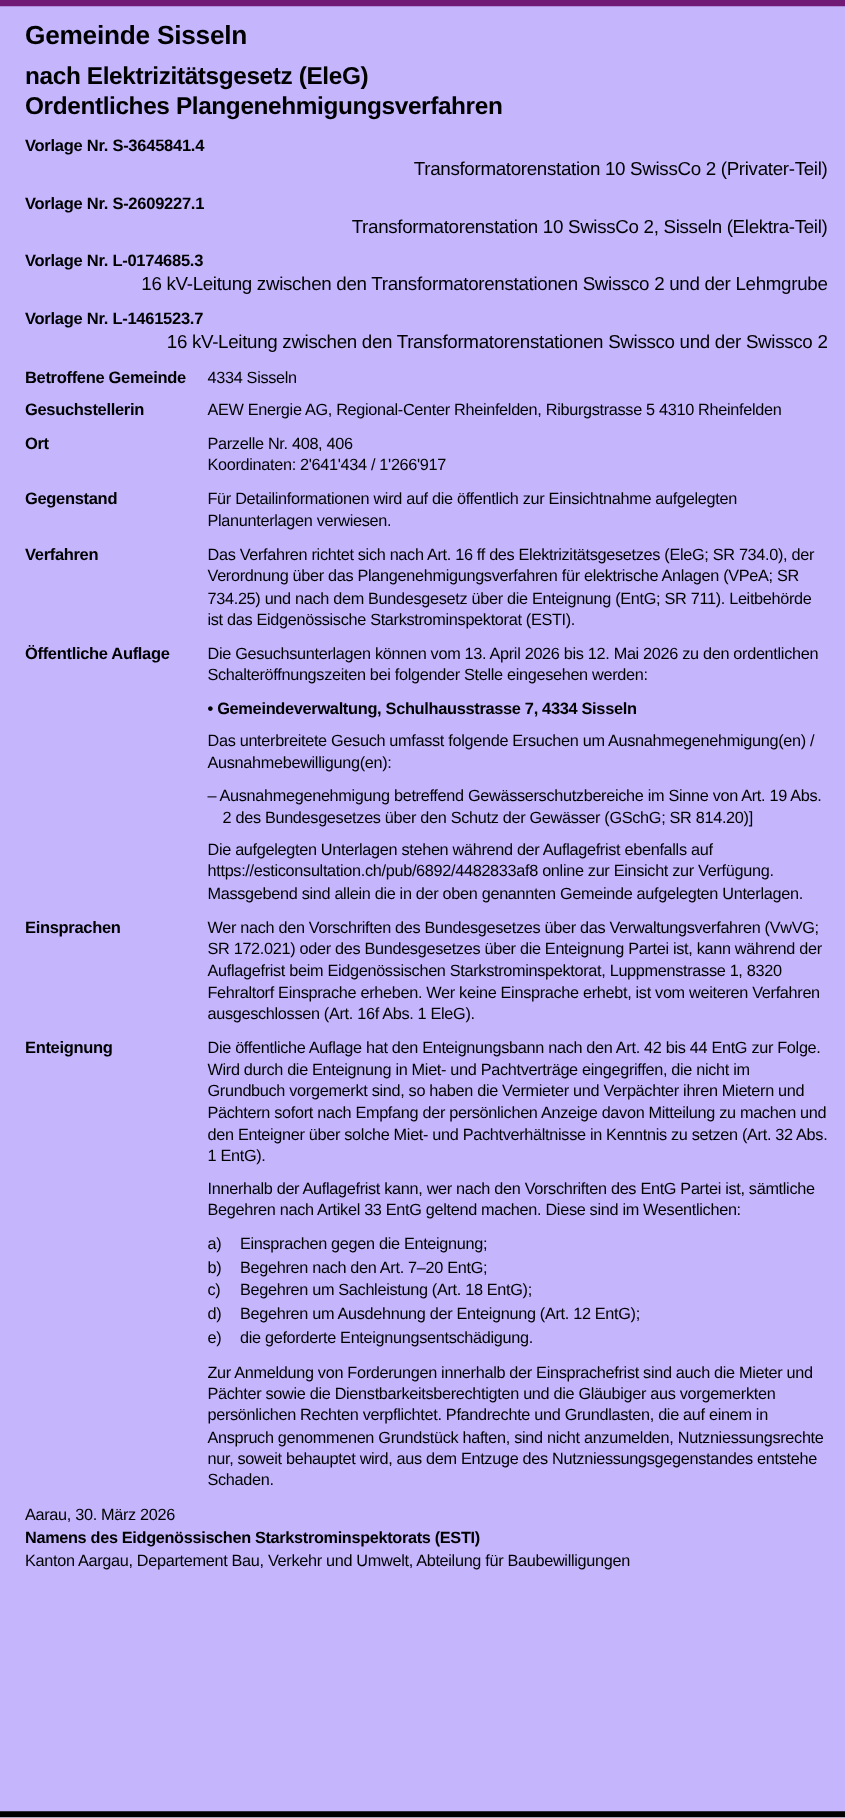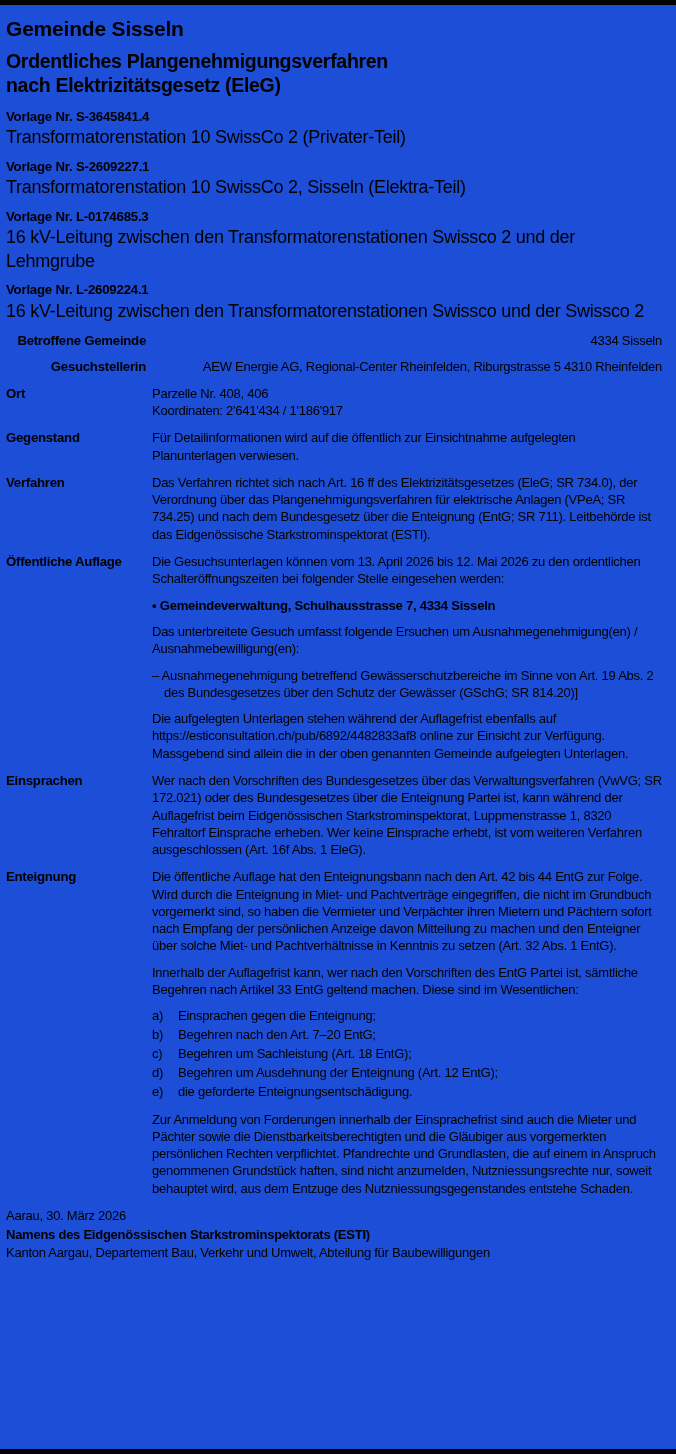--- a/index.html
+++ b/index.html
@@ -9,24 +9,24 @@
   }
   body {
     font-family: "Liberation Sans", sans-serif;
     color: #000000;
   }
   .page {
     width: 676px;
     min-height: 1454px;
     box-sizing: border-box;
     position: relative;
-    background: #1d4ed8;
-    border-top: 5px solid #000000;
+    background: #c4b5fd;
+    border-top: 5px solid #701a75;
     border-bottom: 5px solid #000000;
-    padding: 10px 14px 8px 6px;
+    padding: 10px 14px 8px 20px;
   }
   .muni {
     font-size: 21px;
     font-weight: bold;
     letter-spacing: -0.2px;
     margin: 2px 0 9px 0;
   }
   .doctitle {
     font-size: 19.5px;
     font-weight: bold;
@@ -37,31 +37,32 @@
   .vorlage-block {
     margin-bottom: 9px;
   }
   .vorlage-no {
     font-size: 13.2px;
     font-weight: bold;
     line-height: 1.25;
     letter-spacing: -0.2px;
   }
   .vorlage-desc {
-    font-size: 18px;
+    font-size: 15px;
     line-height: 1.3;
     letter-spacing: -0.25px;
     margin-top: 1px;
+    text-align: right;
   }
   .row {
     display: flex;
     align-items: flex-start;
     margin-bottom: 10px;
   }
-  .row.tight { margin-bottom: 9px; text-align: right; }
+  .row.tight { margin-bottom: 9px; }
   .label {
     width: 146px;
     min-width: 146px;
     font-size: 13.2px;
     font-weight: bold;
     line-height: 1.32;
     letter-spacing: -0.25px;
     padding-right: 6px;
     box-sizing: border-box;
   }
@@ -120,56 +121,56 @@
   }
 </style>
 </head>
 <body>
 
 <div class="page">
 
   <div class="muni">Gemeinde Sisseln</div>
 
   <div class="doctitle">
+    <div>nach Elektrizitätsgesetz (EleG)</div>
     <div>Ordentliches Plangenehmigungsverfahren</div>
-    <div>nach Elektrizitätsgesetz (EleG)</div>
   </div>
 
   <div class="vorlage-block">
     <div class="vorlage-no">Vorlage Nr. S-3645841.4</div>
     <div class="vorlage-desc">Transformatorenstation 10 SwissCo 2 (Privater-Teil)</div>
   </div>
   <div class="vorlage-block">
     <div class="vorlage-no">Vorlage Nr. S-2609227.1</div>
     <div class="vorlage-desc">Transformatorenstation 10 SwissCo 2, Sisseln (Elektra-Teil)</div>
   </div>
   <div class="vorlage-block">
     <div class="vorlage-no">Vorlage Nr. L-0174685.3</div>
     <div class="vorlage-desc">16 kV-Leitung zwischen den Transformatorenstationen Swissco 2 und der Lehmgrube</div>
   </div>
   <div class="vorlage-block">
-    <div class="vorlage-no">Vorlage Nr. L-2609224.1</div>
+    <div class="vorlage-no">Vorlage Nr. L-1461523.7</div>
     <div class="vorlage-desc">16 kV-Leitung zwischen den Transformatorenstationen Swissco und der Swissco 2</div>
   </div>
 
   <div class="row tight">
     <div class="label">Betroffene Gemeinde</div>
     <div class="value">4334 Sisseln</div>
   </div>
 
   <div class="row tight">
     <div class="label">Gesuchstellerin</div>
     <div class="value">AEW Energie AG, Regional-Center Rheinfelden, Riburgstrasse 5 4310 Rheinfelden</div>
   </div>
 
   <div class="row">
     <div class="label">Ort</div>
     <div class="value">
       <div>Parzelle Nr. 408, 406</div>
-      <div>Koordinaten: 2'641'434 / 1'186'917</div>
+      <div>Koordinaten: 2'641'434 / 1'266'917</div>
     </div>
   </div>
 
   <div class="row">
     <div class="label">Gegenstand</div>
     <div class="value">Für Detailinformationen wird auf die öffentlich zur Einsichtnahme aufgelegten Planunterlagen verwiesen.</div>
   </div>
 
   <div class="row">
     <div class="label">Verfahren</div>

